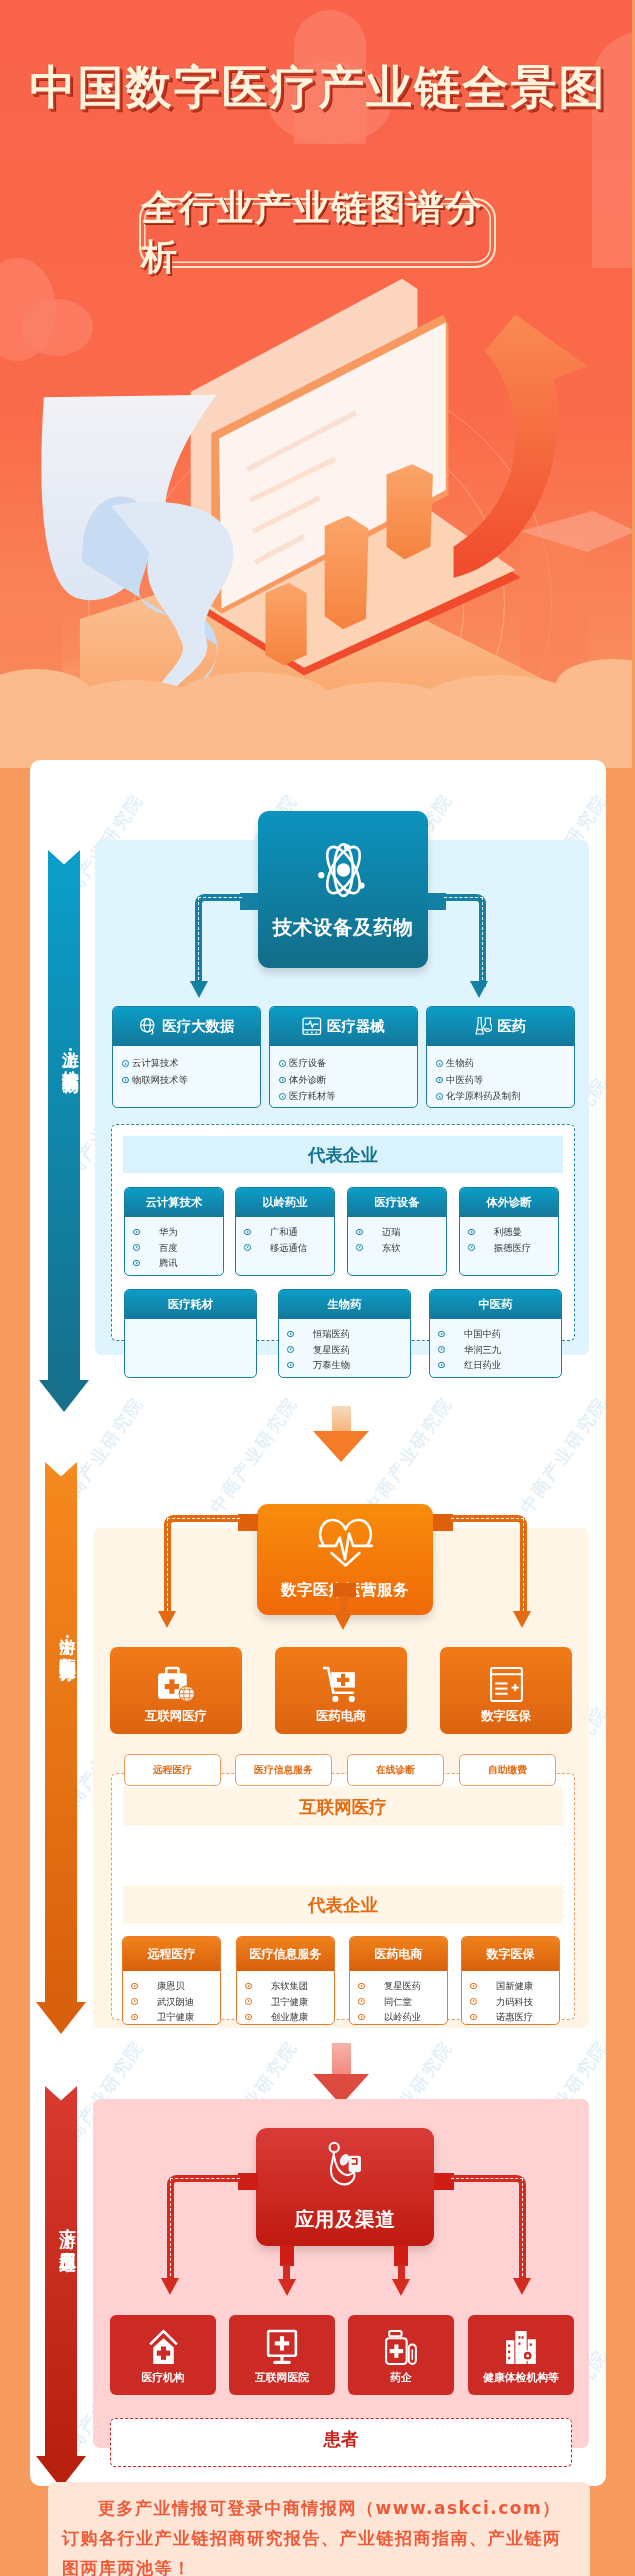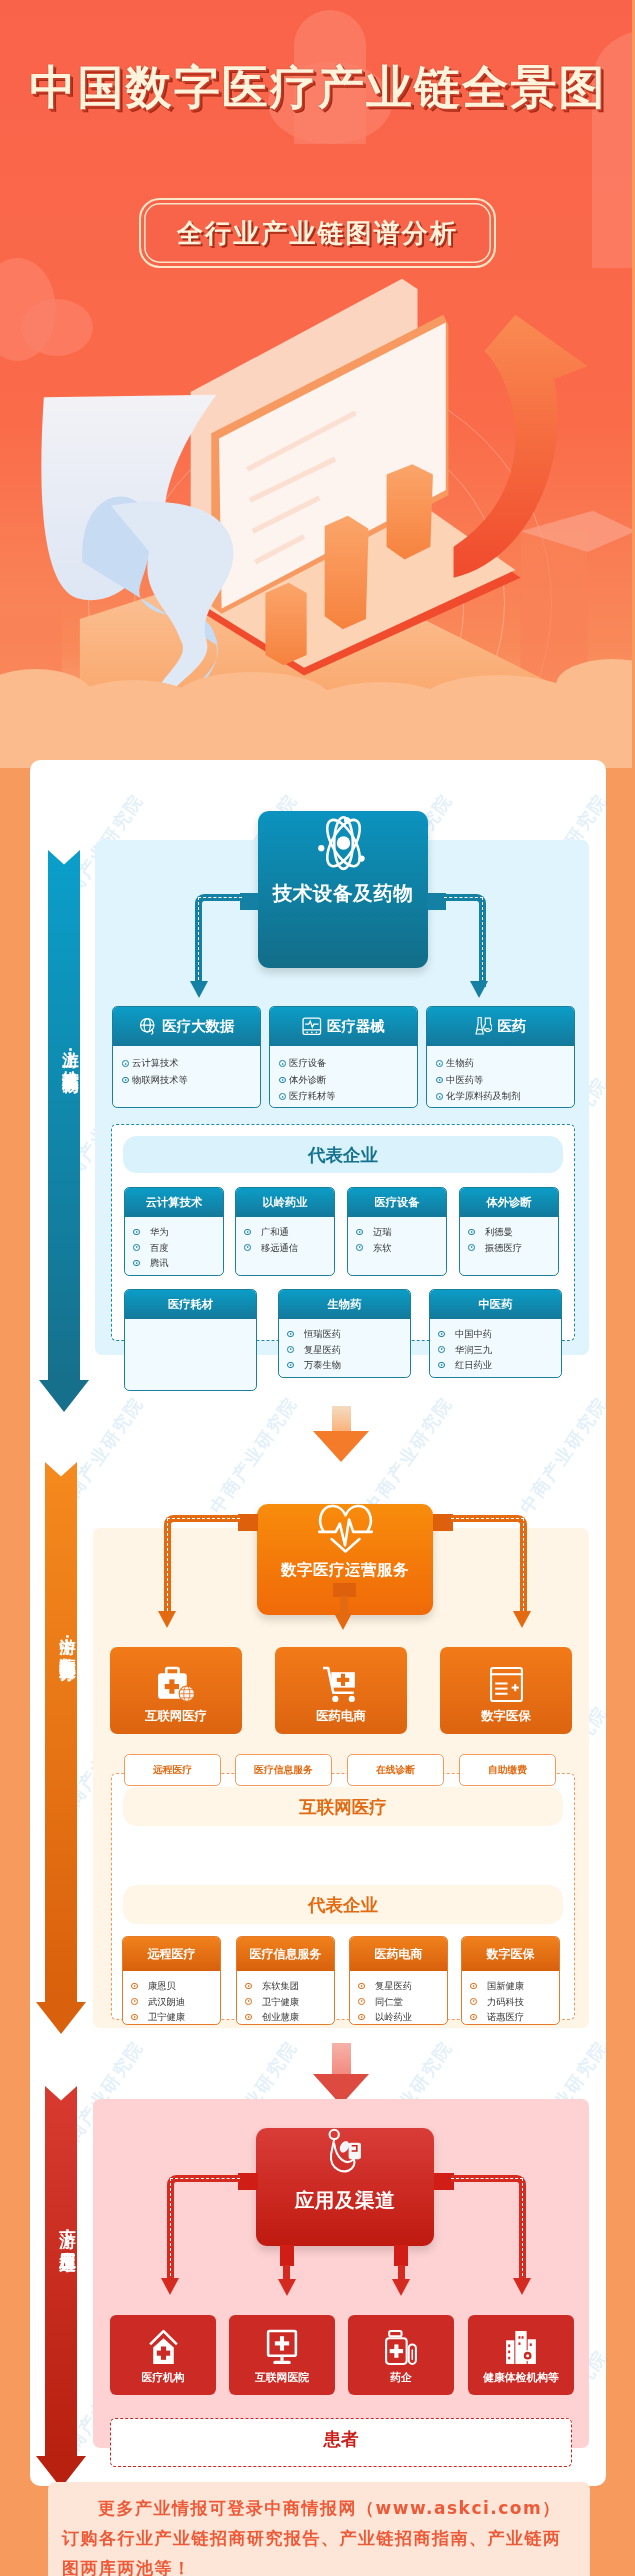--- a/index.html
+++ b/index.html
@@ -25,21 +25,21 @@
     text-shadow: 1.5px 1.5px 0 #c43a24, 3.1px 3.1px 0 #a42b18, 0 0 1px #a42b18;
   }
   .hero-sub-frame {
     position: absolute; left: 139px; top: 198px; width: 357px; height: 70px;
     border: 2.6px solid #fde6c8; border-radius: 20.6px;
     background: #f7644a;
     box-shadow: inset 0 0 0 3.1px #f7644a, inset 0 0 0 4.6px #fde6c8;
     display: flex; align-items: center; justify-content: center;
   }
   .hero-sub {
-    font-weight: 900; font-size: 26px; color: #fff3dc; letter-spacing: 2.1px;
+    font-weight: 900; font-size: 36px; color: #fff3dc; letter-spacing: 2.1px;
     text-shadow: 1px 1px 0 #b83620, 2.1px 2.1px 0 #9e2a16;
   }
   .ring { position: absolute; border: 0.5px solid rgba(255,230,210,.35); border-radius: 50%; }
   .illus { position: absolute; left: 0; top: 258px; width: 636px; height: 495px; }
   .cloud-band {
     position: absolute; left: 0; top: 690px; width: 636px; height: 82px;
     background: #fbbb8c;
   }
   .cloud-bump { position: absolute; top: -20.6px; height: 52px; background: #fbbb8c; border-radius: 50%; }
 
@@ -74,22 +74,23 @@
 
   
   .panel { position: absolute; border-radius: 7.2px; }
   .up-panel { left: 95px; top: 840px; width: 494px; height: 515px; background: #dff4fc; }
   .mid-panel { left: 93px; top: 1528px; width: 496px; height: 500px; background: #fff5e6; }
   .down-panel { left: 93px; top: 2099px; width: 496px; height: 349px; background: #fed2d2; }
 
   
   .hub {
     position: absolute; border-radius: 11.3px; display: flex; flex-direction: column;
-    align-items: center; justify-content: flex-start; color: #fff; font-weight: 900;
+    align-items: center; justify-content: center; color: #fff; font-weight: 900;
     box-shadow: 0 4.1px 8.2px rgba(0,0,0,.15);
+    gap: 6px;
   }
   .hub .hub-label { font-size: 19.6px; letter-spacing: 0.5px; margin-top: 7.2px; }
   .hub svg { display: block; }
   .pipe {
     position: absolute; border-style: solid;
   }
   .pipe-dash { position: absolute; border-style: dashed; border-color: #fff; }
   .arrow-tip { position: absolute; width: 0; height: 0; border-left: 9.3px solid transparent; border-right: 9.3px solid transparent; border-top: 17.5px solid; }
 
   
@@ -110,32 +111,32 @@
   }
   .bullet::after {
     content: ""; position: absolute; left: 1.5px; top: 1.3px; width: 0; height: 0;
     border-top: 1.5px solid transparent; border-bottom: 1.5px solid transparent; border-left: 2.1px solid;
     border-left-color: inherit;
   }
 
   
   .dash-group { position: absolute; border: 1.5px dashed; border-radius: 5.2px; }
   .group-title {
-    position: absolute; border-radius: 14px; display: flex; align-items: center; justify-content: center;
+    position: absolute; border-radius: 0; display: flex; align-items: center; justify-content: center;
     font-weight: 900; font-size: 17.5px;
   }
   .comp-card {
     position: absolute; background: #f1fbff; border: 1px solid #1b7e9c; border-radius: 5.2px; overflow: hidden;
   }
   .comp-head {
     height: 29px; display: flex; align-items: center; justify-content: center;
     color: #fff; font-weight: 900; font-size: 11.3px;
   }
   .comp-list { padding: 7.2px 0 0 8.2px; }
-  .comp-item { font-size: 9.3px; color: #333; line-height: 15.5px; display: flex; align-items: center; gap: 10px; }
+  .comp-item { font-size: 9.3px; color: #333; line-height: 15.5px; display: flex; align-items: center; gap: 19px; }
 
   .mid-sub {
     position: absolute; top: 1754px; width: 97px; height: 32px; background: #fff;
     border: 1px solid #f29a5c; border-radius: 5.2px; display: flex; align-items: center; justify-content: center;
     color: #e06a12; font-weight: 900; font-size: 9.8px;
   }
 
   .mid-card {
     position: absolute; top: 1647px; width: 132px; height: 87px; border-radius: 7.2px;
     background: linear-gradient(180deg, #f27a18, #dd6410);
@@ -430,21 +431,21 @@
     <div class="comp-item">
         <span class="bullet" style="border-color:#1480a3;"></span>
         <span>利德曼</span>
       </div>
     <div class="comp-item">
         <span class="bullet" style="border-color:#1480a3;"></span>
         <span>振德医疗</span>
       </div>
   </div>
 </div>
-<div class="comp-card" style="left:124px;top:1289px;width:133px;height:102px;">
+<div class="comp-card" style="left:124px;top:1289px;width:133px;height:89px;">
   <div class="comp-head" style="background:linear-gradient(180deg,#0b9dc7,#14789a);">医疗耗材</div>
 </div>
 <div class="comp-card" style="left:278px;top:1289px;width:133px;height:89px;">
   <div class="comp-head" style="background:linear-gradient(180deg,#0b9dc7,#14789a);">生物药</div>
   <div class="comp-list">
     <div class="comp-item">
         <span class="bullet" style="border-color:#1480a3;"></span>
         <span>恒瑞医药</span>
       </div>
     <div class="comp-item">

